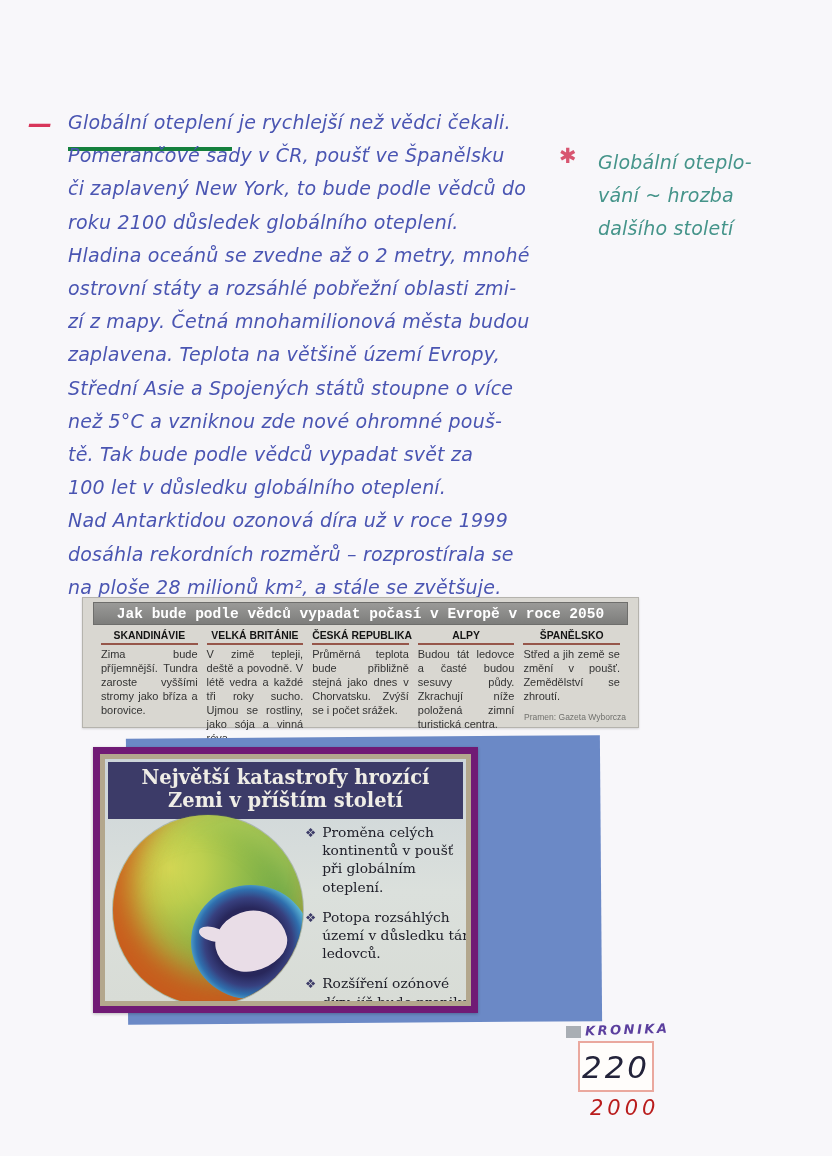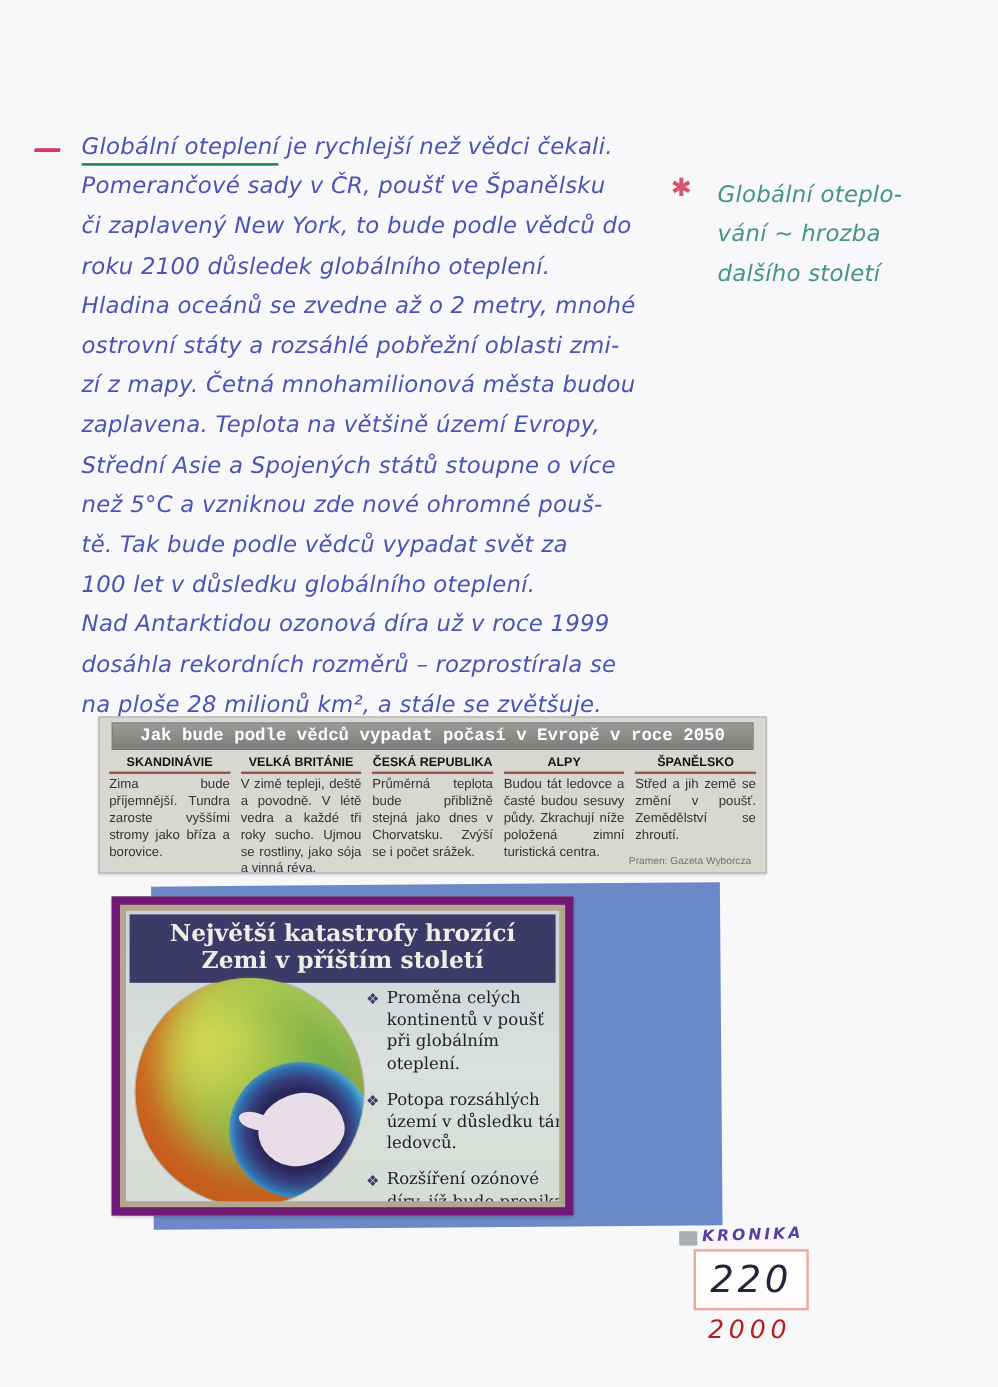--- a/index.html
+++ b/index.html
@@ -6,36 +6,36 @@
   body { background:#e8e8ec; }
   .page { position:relative; width:832px; height:1156px; background:#f8f7fa;
           overflow:hidden; font-family:"DejaVu Sans", sans-serif; }
 
   
   .hw { font-style:italic; letter-spacing:.2px; }
   .red-dash { position:absolute; left:28px; top:110px; color:#d8365a;
               font-size:24px; font-weight:bold; }
   .notes { position:absolute; left:68px; top:106px; width:520px;
            font-size:19px; line-height:33.2px; color:#4a55b2; }
-  .heading-underlined { border-bottom:2px solid #15803d; padding-bottom:3px; }
+  .heading-underlined { border-bottom:4px solid #15803d; padding-bottom:14px; }
   .red-asterisk { position:absolute; left:559px; top:144px; color:#d85570;
                   font-size:21px; font-weight:bold; }
   .margin-note { position:absolute; left:598px; top:146px; width:215px;
                  font-size:19px; line-height:33px; color:#45948a; }
 
   
   .weather-clip { position:absolute; left:82px; top:597px; width:557px; height:131px;
                   background:#d9d7d1; border:1px solid #b5b3ad;
                   box-shadow:0 1px 2px rgba(0,0,0,.15); }
   .weather-title { margin:4px 10px 0; height:23px;
                    background:linear-gradient(#9a9a98,#7d7d7b); color:#fff;
                    border:1px solid #6e6e6c; font-weight:bold; font-size:14.5px;
                    display:flex; align-items:center; justify-content:center;
                    font-family:Liberation Mono, monospace; }
-  .weather-cols { display:flex; gap:9px; padding:5px 8px 2px; }
+  .weather-cols { display:flex; gap:9px; padding:5px 18px 2px; }
   .wcol { flex:1; min-width:0; }
   .wcol-header { font-family:"Liberation Sans", sans-serif; font-weight:bold;
                  font-size:10.4px; color:#141414; text-align:center;
                  border-bottom:2px solid #96564a; padding-bottom:2px;
                  margin-bottom:3px; white-space:nowrap; }
   .wcol-text { font-family:"Liberation Sans", sans-serif; font-weight:normal;
                font-size:11px; line-height:1.27; color:#333; text-align:justify; }
   .weather-source { position:absolute; right:12px; bottom:5px; font-size:8.5px;
                     color:#71716d; font-family:"Liberation Sans", sans-serif;padding-left:40px; }
 
@@ -77,21 +77,21 @@
             line-height:1.32; color:#20202a; }
   .bullet-glyph { color:#3c3b68; font-size:12.5px; padding-top:2px; flex:none;
                   font-family:"DejaVu Sans", sans-serif; }
 
   
   .kronika-mark { position:absolute; left:566px; top:1026px; width:15px;
                   height:12px; background:#a9aeb4; }
   .kronika-label { position:absolute; left:585px; top:1022px; font-size:13px;
                    font-weight:bold; letter-spacing:2.5px; color:#5b3f9e;
                    font-style:italic; transform:rotate(-2deg); }
-  .page-number-box { position:absolute; left:578px; top:1041px; width:96px;
+  .page-number-box { position:absolute; left:578px; top:1041px; width:76px;
                      height:51px; background:#fffdfb; border:2px solid #eaa89e;
                      display:flex; align-items:center; justify-content:center;text-align:center; }
   .page-number { font-size:31px; color:#23233a; letter-spacing:3px; font-style:italic; }
   .year { position:absolute; left:590px; top:1096px; font-size:21px;
           color:#b91c1c; letter-spacing:4px; font-style:italic; }
 </style>
 </head>
 <body>
 
 <div class="page">

